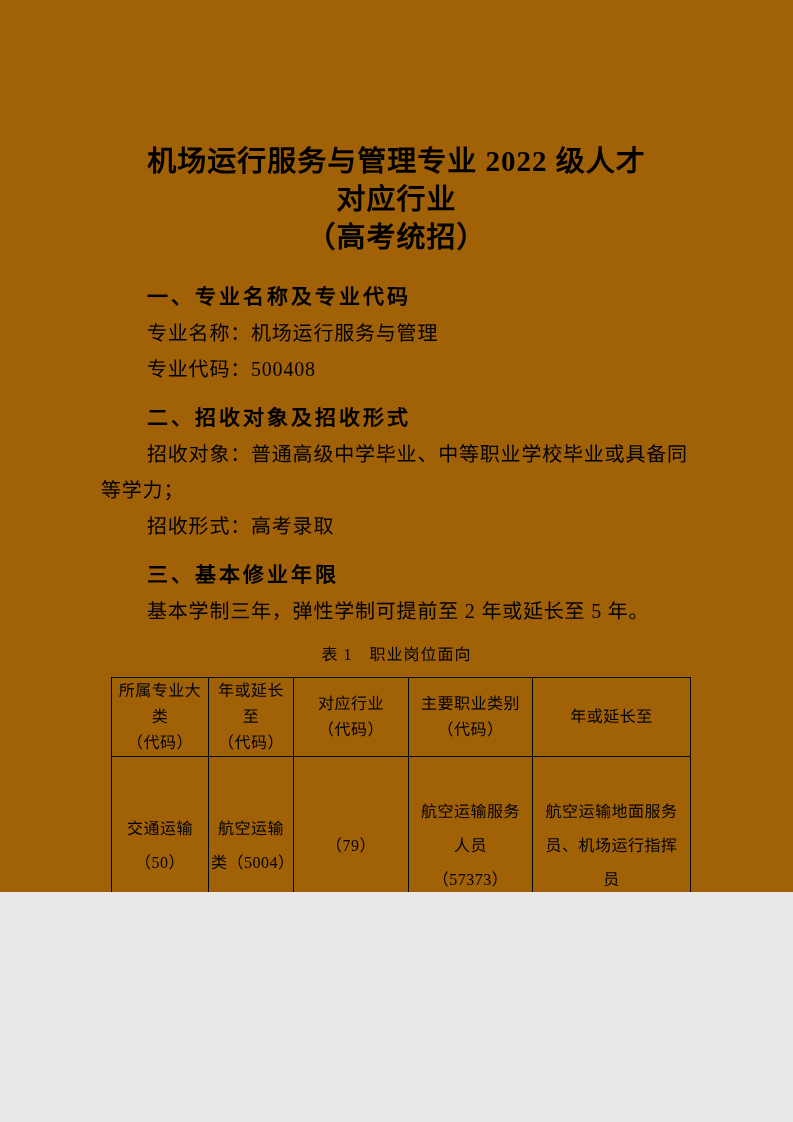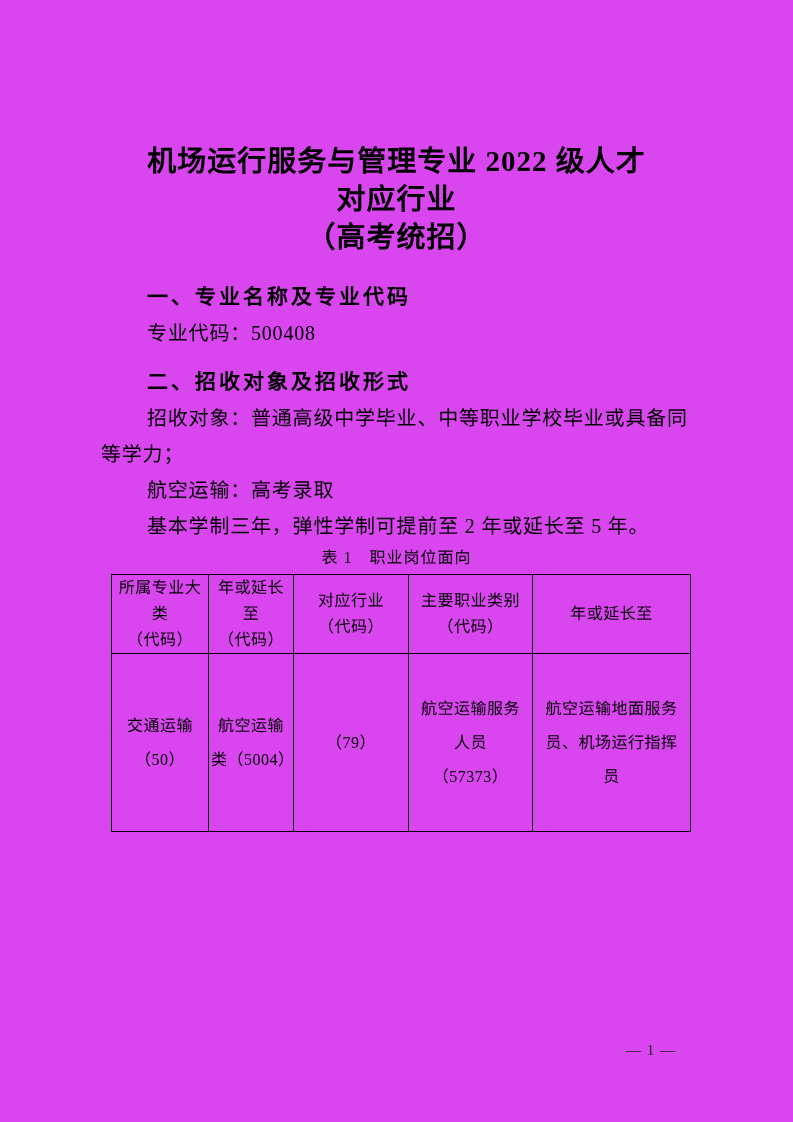--- a/index.html
+++ b/index.html
@@ -3,23 +3,23 @@
 <meta charset="utf-8">
 <style>
   html, body {
     margin: 0;
     padding: 0;
     background: #e8e8e8;
   }
   .page {
     position: relative;
     width: 793px;
-    height: 1122px;
+    height: 892px;
     margin: 0 auto;
-    background: #d946ef;
+    background: #a16207;
     overflow: hidden;
     color: #000000;
     font-family: "Liberation Serif", "DejaVu Serif", serif;
   }
   .content {
     position: absolute;
     left: 101px;
     top: 142px;
     width: 591px;
   }
@@ -46,29 +46,29 @@
     margin-left: 46px;
     margin-top: 13px;
   }
   .para {
     text-indent: 46px;
   }
   .table-caption {
     text-align: center;
     font-size: 16px;
     line-height: 24px;
-    margin-top: 2px;
+    margin-top: 14px;
     letter-spacing: 1px;
   }
   table.jobs {
     border-collapse: collapse;
     table-layout: fixed;
     width: 579px;
     margin-left: 10px;
-    margin-top: 4px;
+    margin-top: 10px;
   }
   table.jobs td {
     border: 1px solid #000000;
     text-align: center;
     vertical-align: middle;
     white-space: pre-line;
     font-size: 16px;
     letter-spacing: 0.5px;
     padding: 0 2px;
     font-weight: normal;
@@ -99,30 +99,32 @@
     <div class="title-block">
       <div>机场运行服务与管理专业 2022 级人才</div>
       <div>对应行业</div>
       <div>（高考统招）</div>
     </div>
 
     <div class="body-block">
 
       <section>
         <div class="sec-heading">一、专业名称及专业代码</div>
+        <div class="para">专业名称：机场运行服务与管理</div>
         <div class="para">专业代码：500408</div>
       </section>
 
       <section>
         <div class="sec-heading">二、招收对象及招收形式</div>
         <div class="para">招收对象：普通高级中学毕业、中等职业学校毕业或具备同等学力；</div>
-        <div class="para">航空运输：高考录取</div>
+        <div class="para">招收形式：高考录取</div>
       </section>
 
       <section>
+        <div class="sec-heading">三、基本修业年限</div>
         <div class="para">基本学制三年，弹性学制可提前至 2 年或延长至 5 年。</div>
       </section>
 
 
       <div class="table-caption">表 1　职业岗位面向</div>
 
       <table class="jobs">
         <colgroup>
           <col style="width:97px">
           <col style="width:85px">

